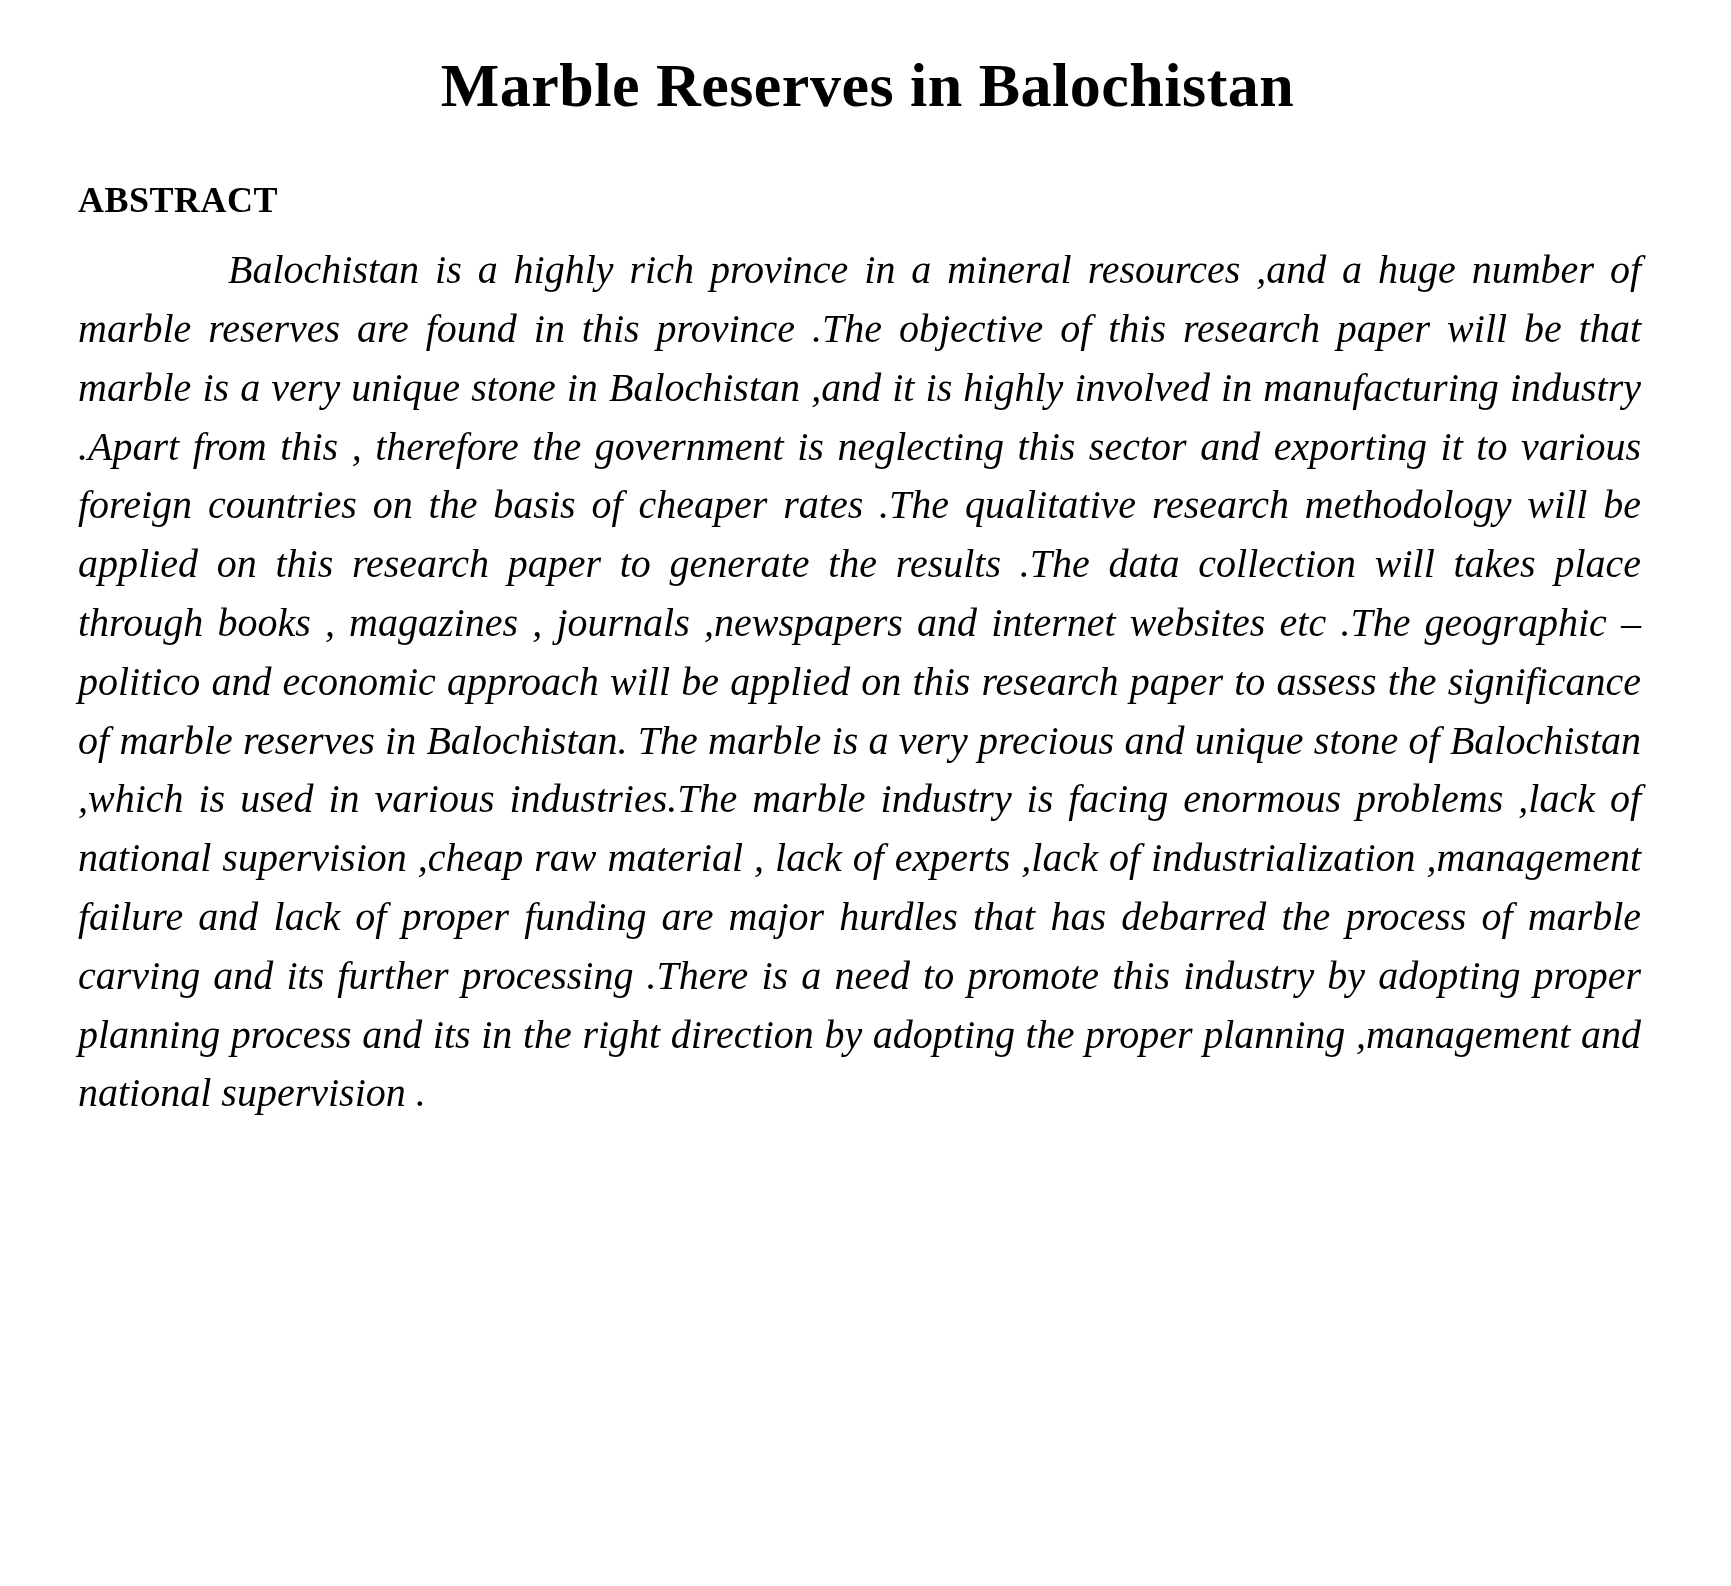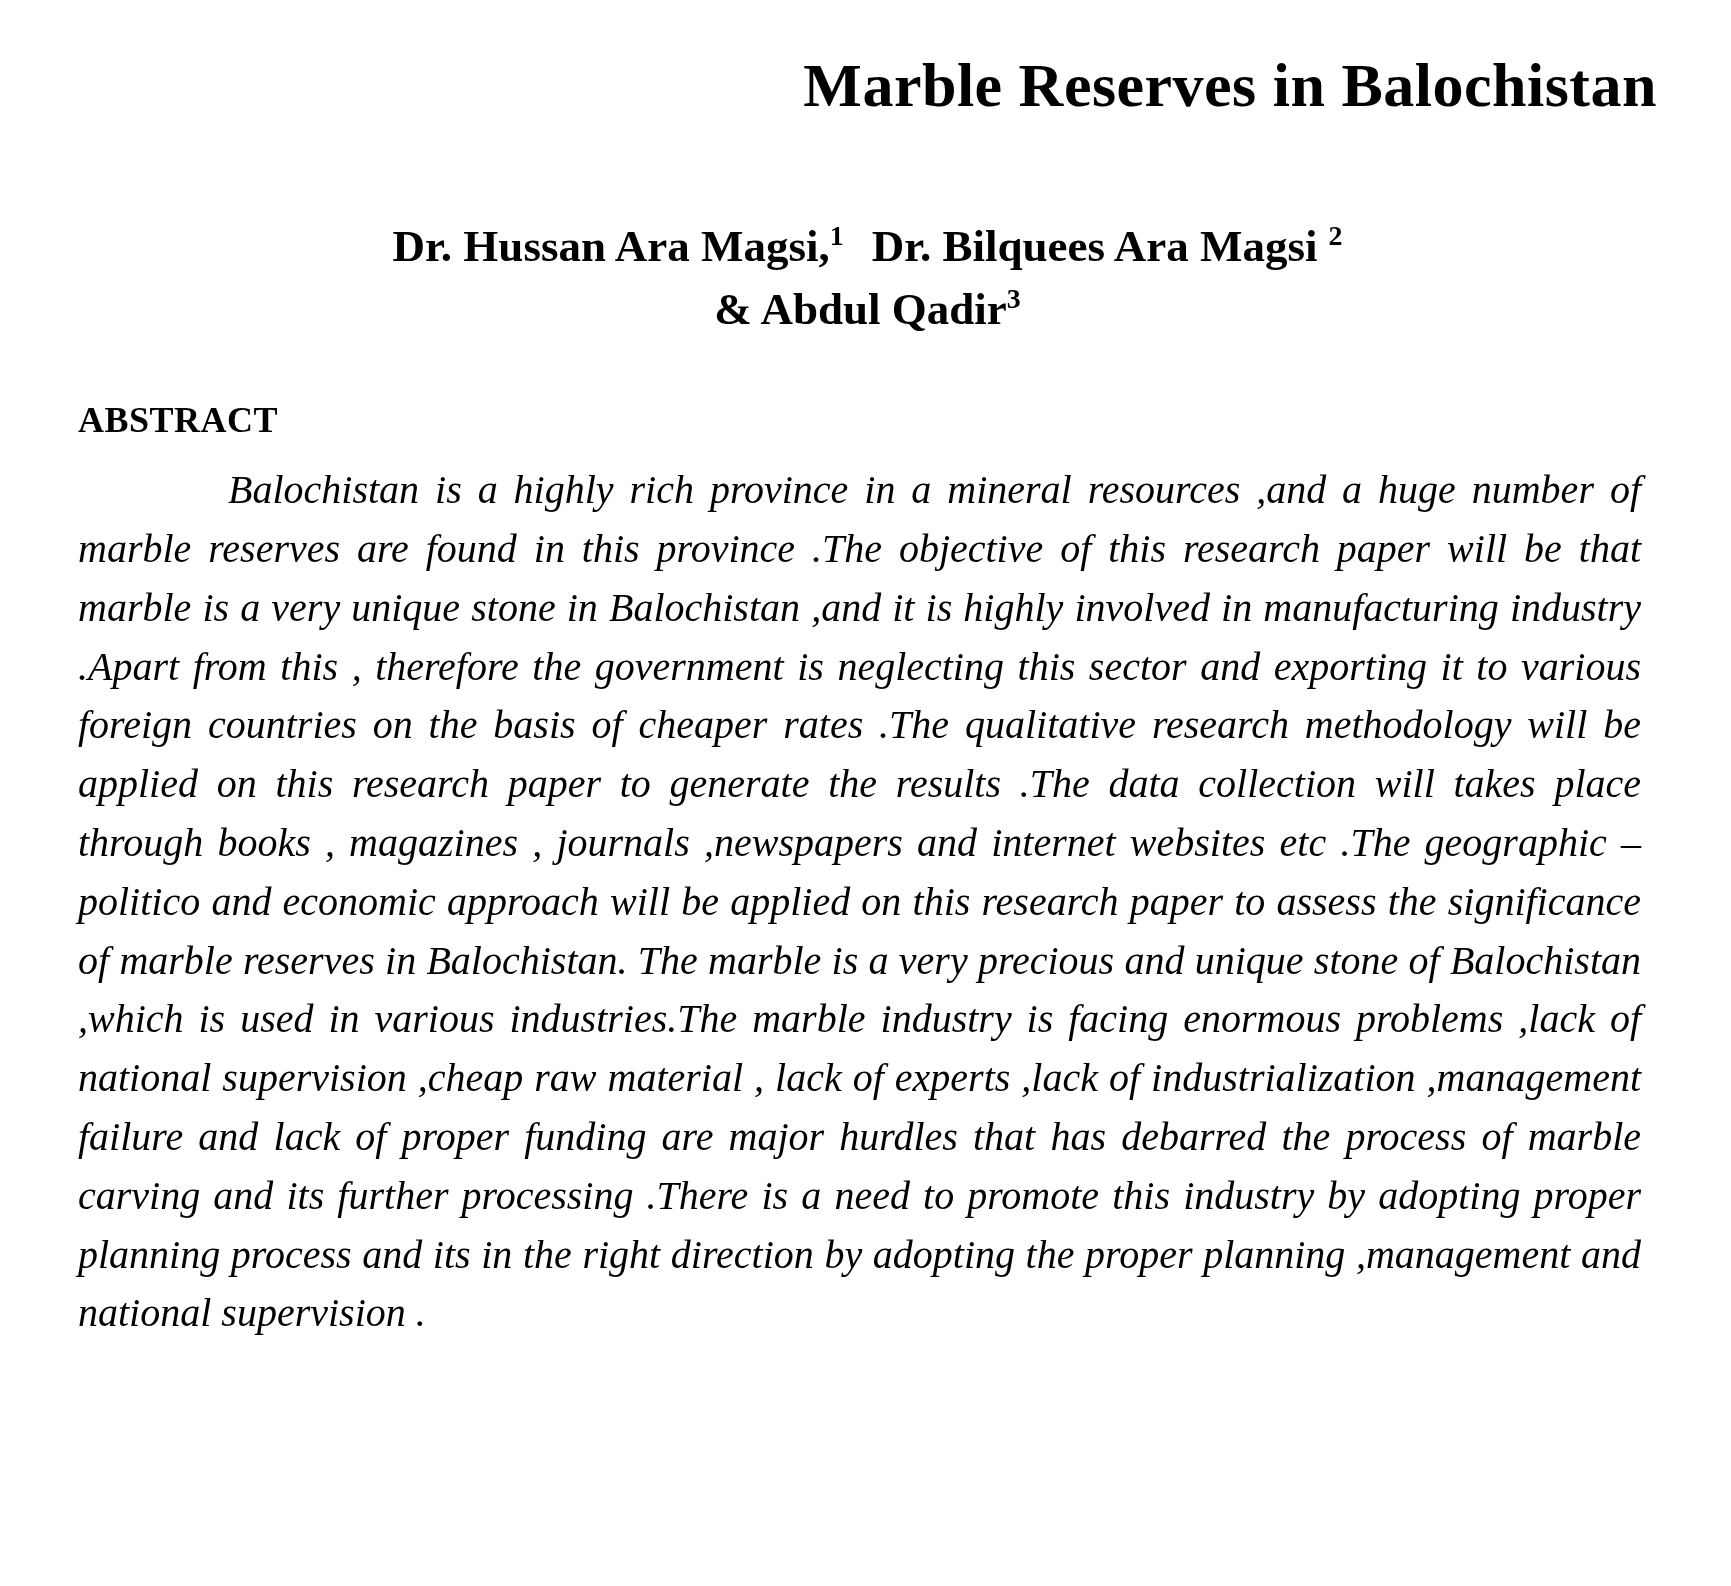--- a/index.html
+++ b/index.html
@@ -16,21 +16,21 @@
   }
   .page {
     box-sizing: border-box;
     width: 1731px;
     height: 1586px;
     padding: 50px 74px 0 78px;
     background: #ffffff;
   }
   .paper-title {
     margin: 0;
-    text-align: right;
+    text-align: center;
     font-size: 62px;
     font-weight: bold;
     letter-spacing: 0.5px;
     line-height: 1.15;
   }
   .authors-block {
     margin-top: 94px;
     text-align: center;
     font-size: 45px;
     font-weight: bold;
@@ -62,26 +62,18 @@
     text-indent: 150px;
   }
 </style>
 </head>
 <body>
 
 <div class="page">
 
   <h1 class="paper-title">Marble Reserves in Balochistan</h1>
 
-  <div class="authors-block">
-    <div>
-      <span>Dr. Hussan Ara Magsi,</span><sup>1</sup><span class="author-gap"></span><span>Dr. Bilquees Ara Magsi</span><sup class="sup-spaced">2</sup>
-    </div>
-    <div>
-      <span>&amp; Abdul Qadir</span><sup>3</sup>
-    </div>
-  </div>
 
   <h2 class="abstract-heading">ABSTRACT</h2>
 
   <p class="abstract-text">Balochistan is a highly rich province in a mineral resources ,and a huge number of marble reserves are found in this province .The objective of this research paper will be that marble is a very unique  stone in Balochistan ,and it is highly involved in manufacturing industry .Apart from this , therefore the government is neglecting this sector and exporting it to various foreign countries on the basis of cheaper rates .The qualitative research methodology will be applied on this research paper to generate the results .The data collection will takes place through books , magazines , journals ,newspapers and internet websites etc .The geographic –politico and economic approach will be applied on this research paper to assess the significance of marble reserves in Balochistan. The marble is  a  very precious and unique  stone of Balochistan ,which is used  in various industries.The marble industry is facing enormous problems  ,lack of national supervision ,cheap raw material , lack of experts ,lack of industrialization ,management failure and lack of proper funding are major hurdles that has debarred  the process of marble carving and its further processing .There is a need to promote this industry by adopting proper planning process and its   in the right direction by adopting the proper planning ,management and national supervision .</p>
 
 </div>
 
 </body></html>

